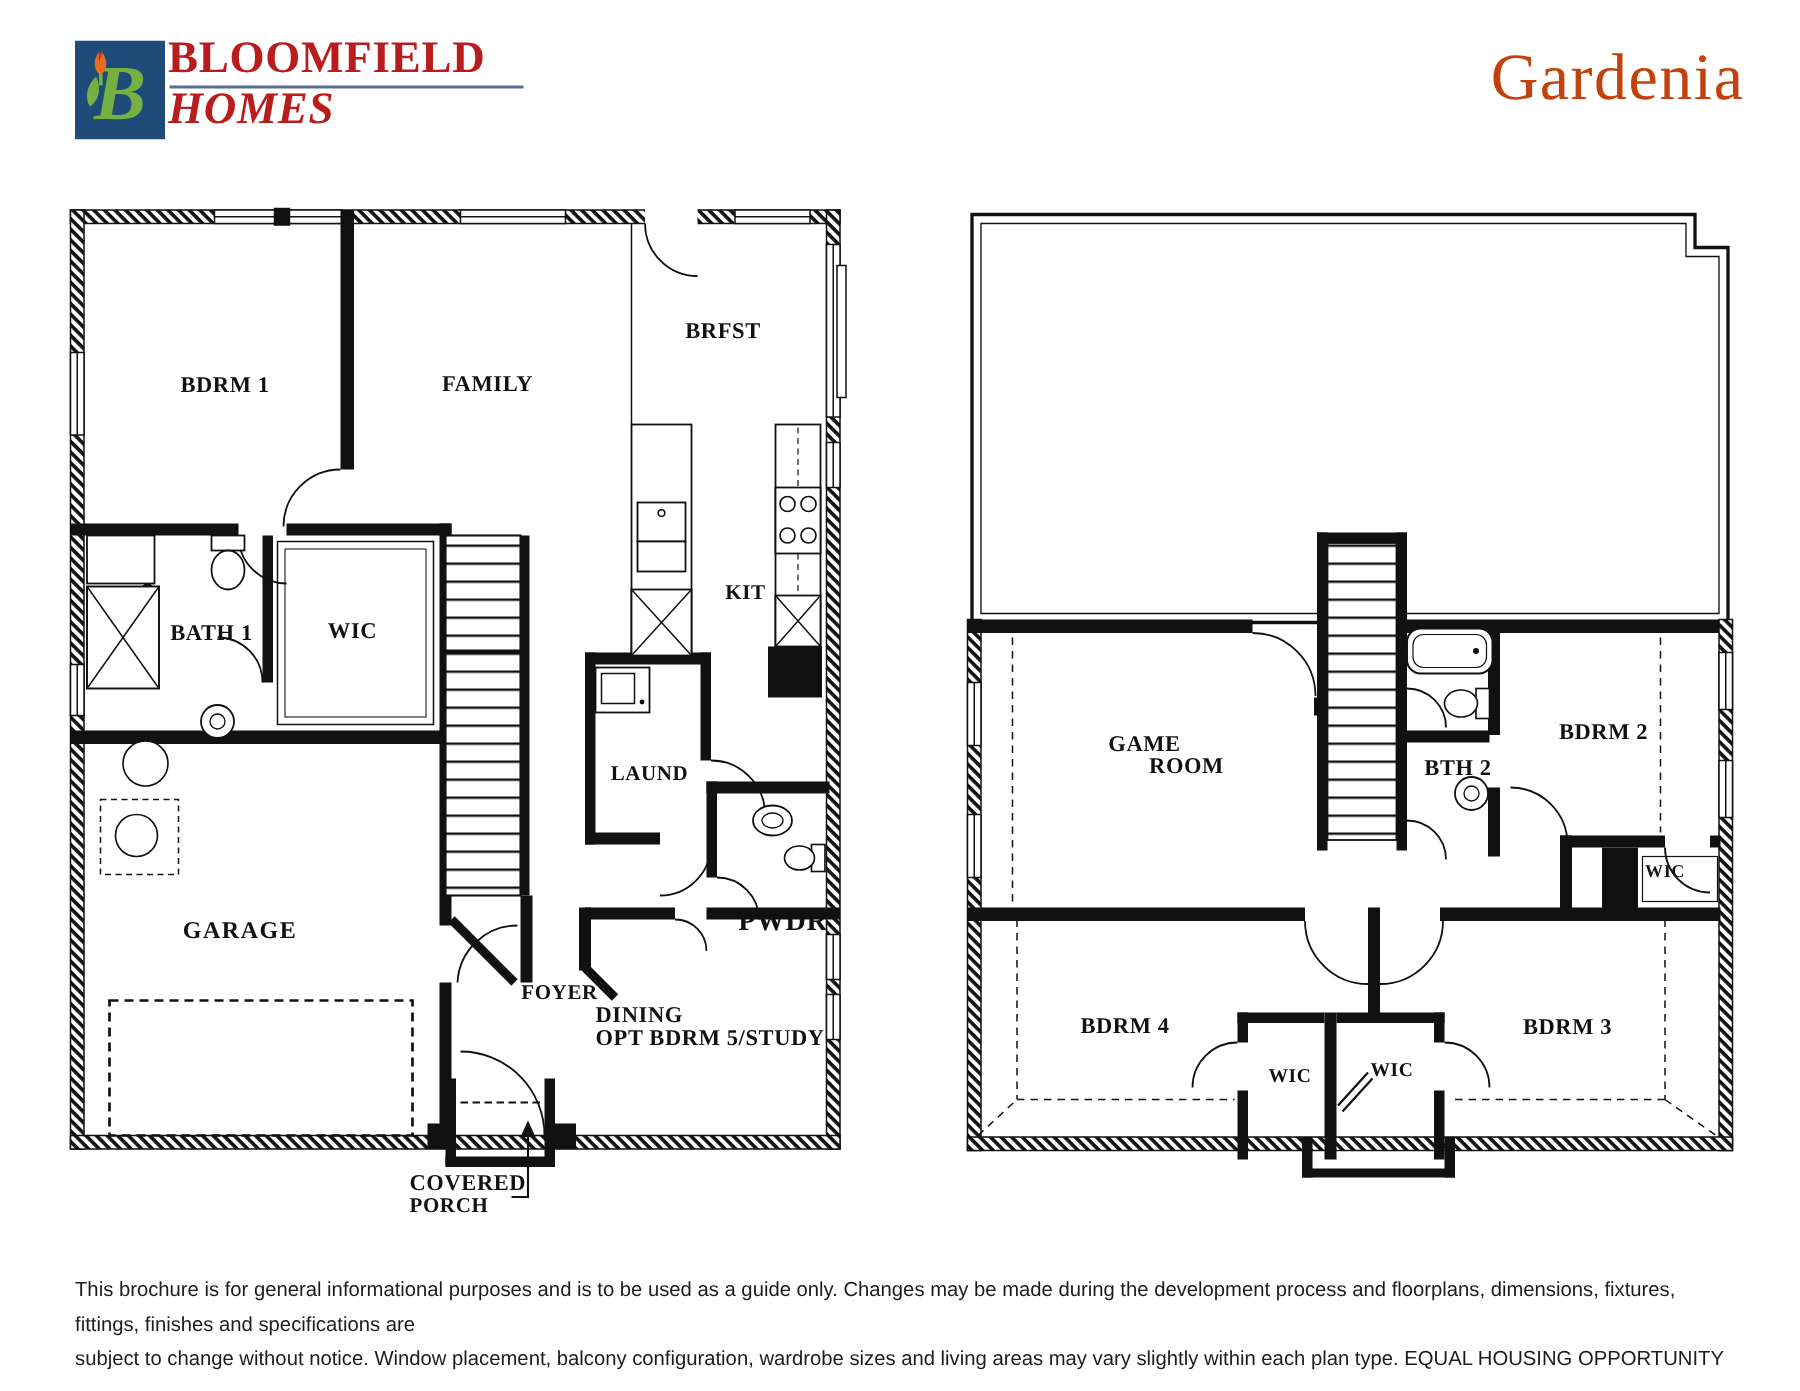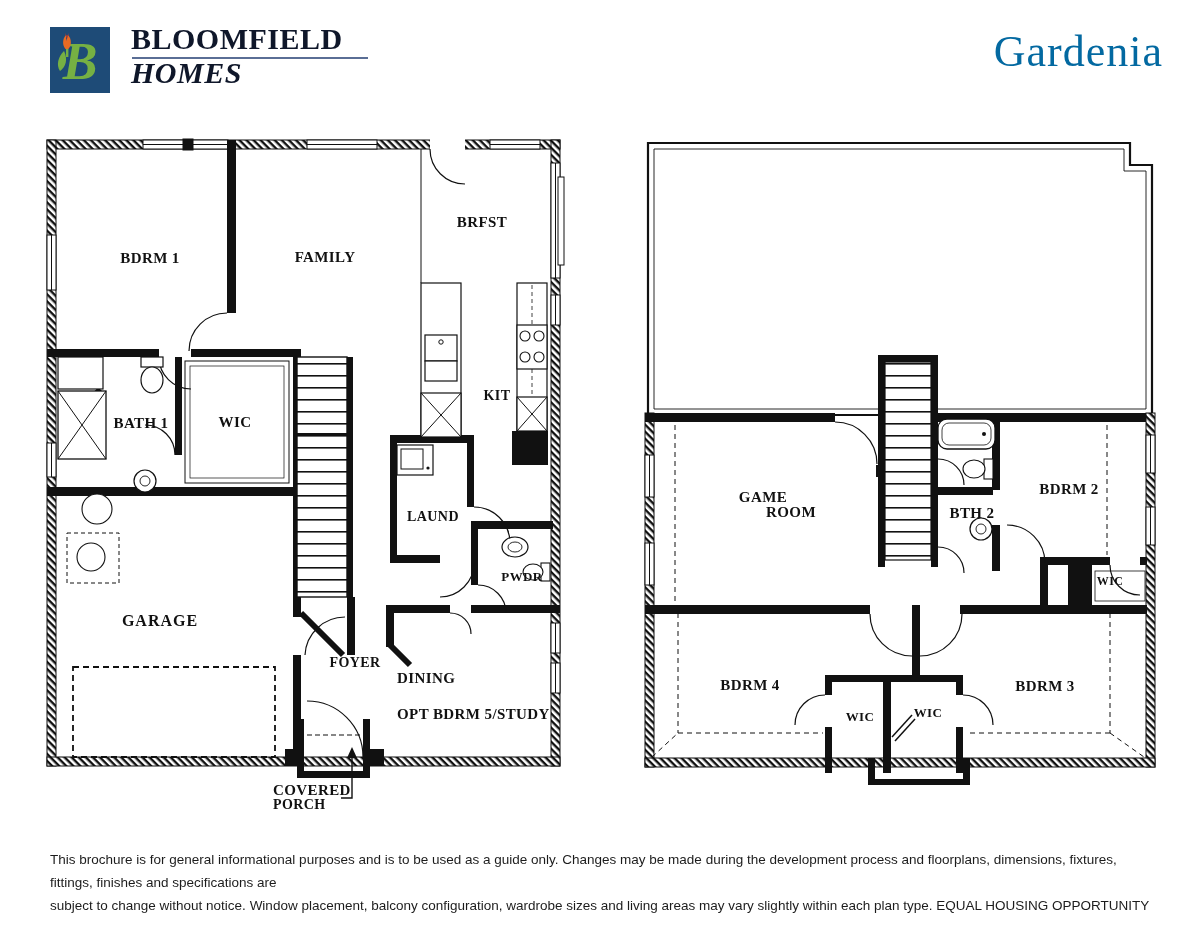--- a/index.html
+++ b/index.html
@@ -1,24 +1,24 @@
 <!DOCTYPE html>
 <html><head>
 <meta charset="utf-8">
 <style>
   html,body{margin:0;padding:0;background:#ffffff;}
   .page{position:relative;width:1200px;height:927px;background:#fff;overflow:hidden;
         font-family:"Liberation Serif",serif;}
   
   .logo-box{position:absolute;left:50px;top:27px;width:60px;height:66px;}
-  .brand{position:absolute;left:112px;top:24px;width:260px;color:#0f172a;margin-left:19px;}
+  .brand{position:absolute;left:112px;top:24px;width:260px;color:#b91c1c;}
   .brand .l1{font-size:30px;font-weight:bold;letter-spacing:.5px;line-height:30px;}
   .brand .rule{position:absolute;left:1px;top:33px;width:236px;height:2px;background:#5a6e95;}
   .brand .l2{font-size:30px;font-weight:bold;letter-spacing:.5px;line-height:30px;margin-top:4px;font-style:italic;}
-  .plan-title{position:absolute;right:37px;top:26px;font-size:44px;color:#0369a1;
+  .plan-title{position:absolute;right:37px;top:26px;font-size:44px;color:#c2410c;
               font-family:"Liberation Serif",serif;letter-spacing:1px;}
   
   .plan{position:absolute;}
   .plan svg{position:absolute;left:0;top:0;}
   .rlabel{position:absolute;transform:translate(-50%,-50%);font-weight:bold;color:#111;
           font-size:15px;letter-spacing:.4px;white-space:nowrap;}
   .rlabel.small{font-size:12px;}
   .rlabel.big{font-size:16px;letter-spacing:1px;}
   .rlabel.left{transform:translate(0,-50%);}
   
@@ -195,25 +195,25 @@
       <polyline points="296,663 307,663 307,622" fill="none" stroke="#111" stroke-width="1.4"></polyline>
       <path d="M307,612 L302,623 L312,623 Z" fill="#111"></path>
     </svg>
     <div class="rlabel" style="left:105px;top:123px;">BDRM 1</div>
     <div class="rlabel" style="left:280px;top:122px;">FAMILY</div>
     <div class="rlabel" style="left:437px;top:87px;">BRFST</div>
     <div class="rlabel" style="left:452px;top:261px;font-size:14px;">KIT</div>
     <div class="rlabel" style="left:96px;top:288px;">BATH 1</div>
     <div class="rlabel" style="left:190px;top:287px;">WIC</div>
     <div class="rlabel" style="left:388px;top:382px;font-size:14px;">LAUND</div>
-    <div class="rlabel" style="left:477px;top:442px;font-size:13px;">PWDR</div>
+    <div class="rlabel" style="left:477px;top:480px;font-size:19px;">PWDR</div>
     <div class="rlabel big" style="left:115px;top:486px;">GARAGE</div>
-    <div class="rlabel" style="left:310px;top:528px;font-size:14px;">FOYER</div>
+    <div class="rlabel" style="left:328px;top:528px;font-size:14px;">FOYER</div>
     <div class="rlabel left" style="left:352px;top:543px;">DINING</div>
-    <div class="rlabel left" style="left:352px;top:558px;margin-top:21px;">OPT BDRM 5/STUDY</div>
+    <div class="rlabel left" style="left:352px;top:558px;">OPT BDRM 5/STUDY</div>
     <div class="rlabel left" style="left:228px;top:655px;font-size:15px;">COVERED</div>
     <div class="rlabel left" style="left:228px;top:670px;font-size:14px;">PORCH</div>
   </div>
 
   <div class="plan" style="left:640px;top:135px;width:520px;height:660px;">
     <svg width="520" height="660" viewBox="0 0 520 660">
       <defs>
         <pattern id="hx2" width="5" height="5" patternUnits="userSpaceOnUse" patternTransform="rotate(45)">
           <rect width="5" height="5" fill="#fff"></rect>
             <rect width="5" height="2.4" fill="#111"></rect>

